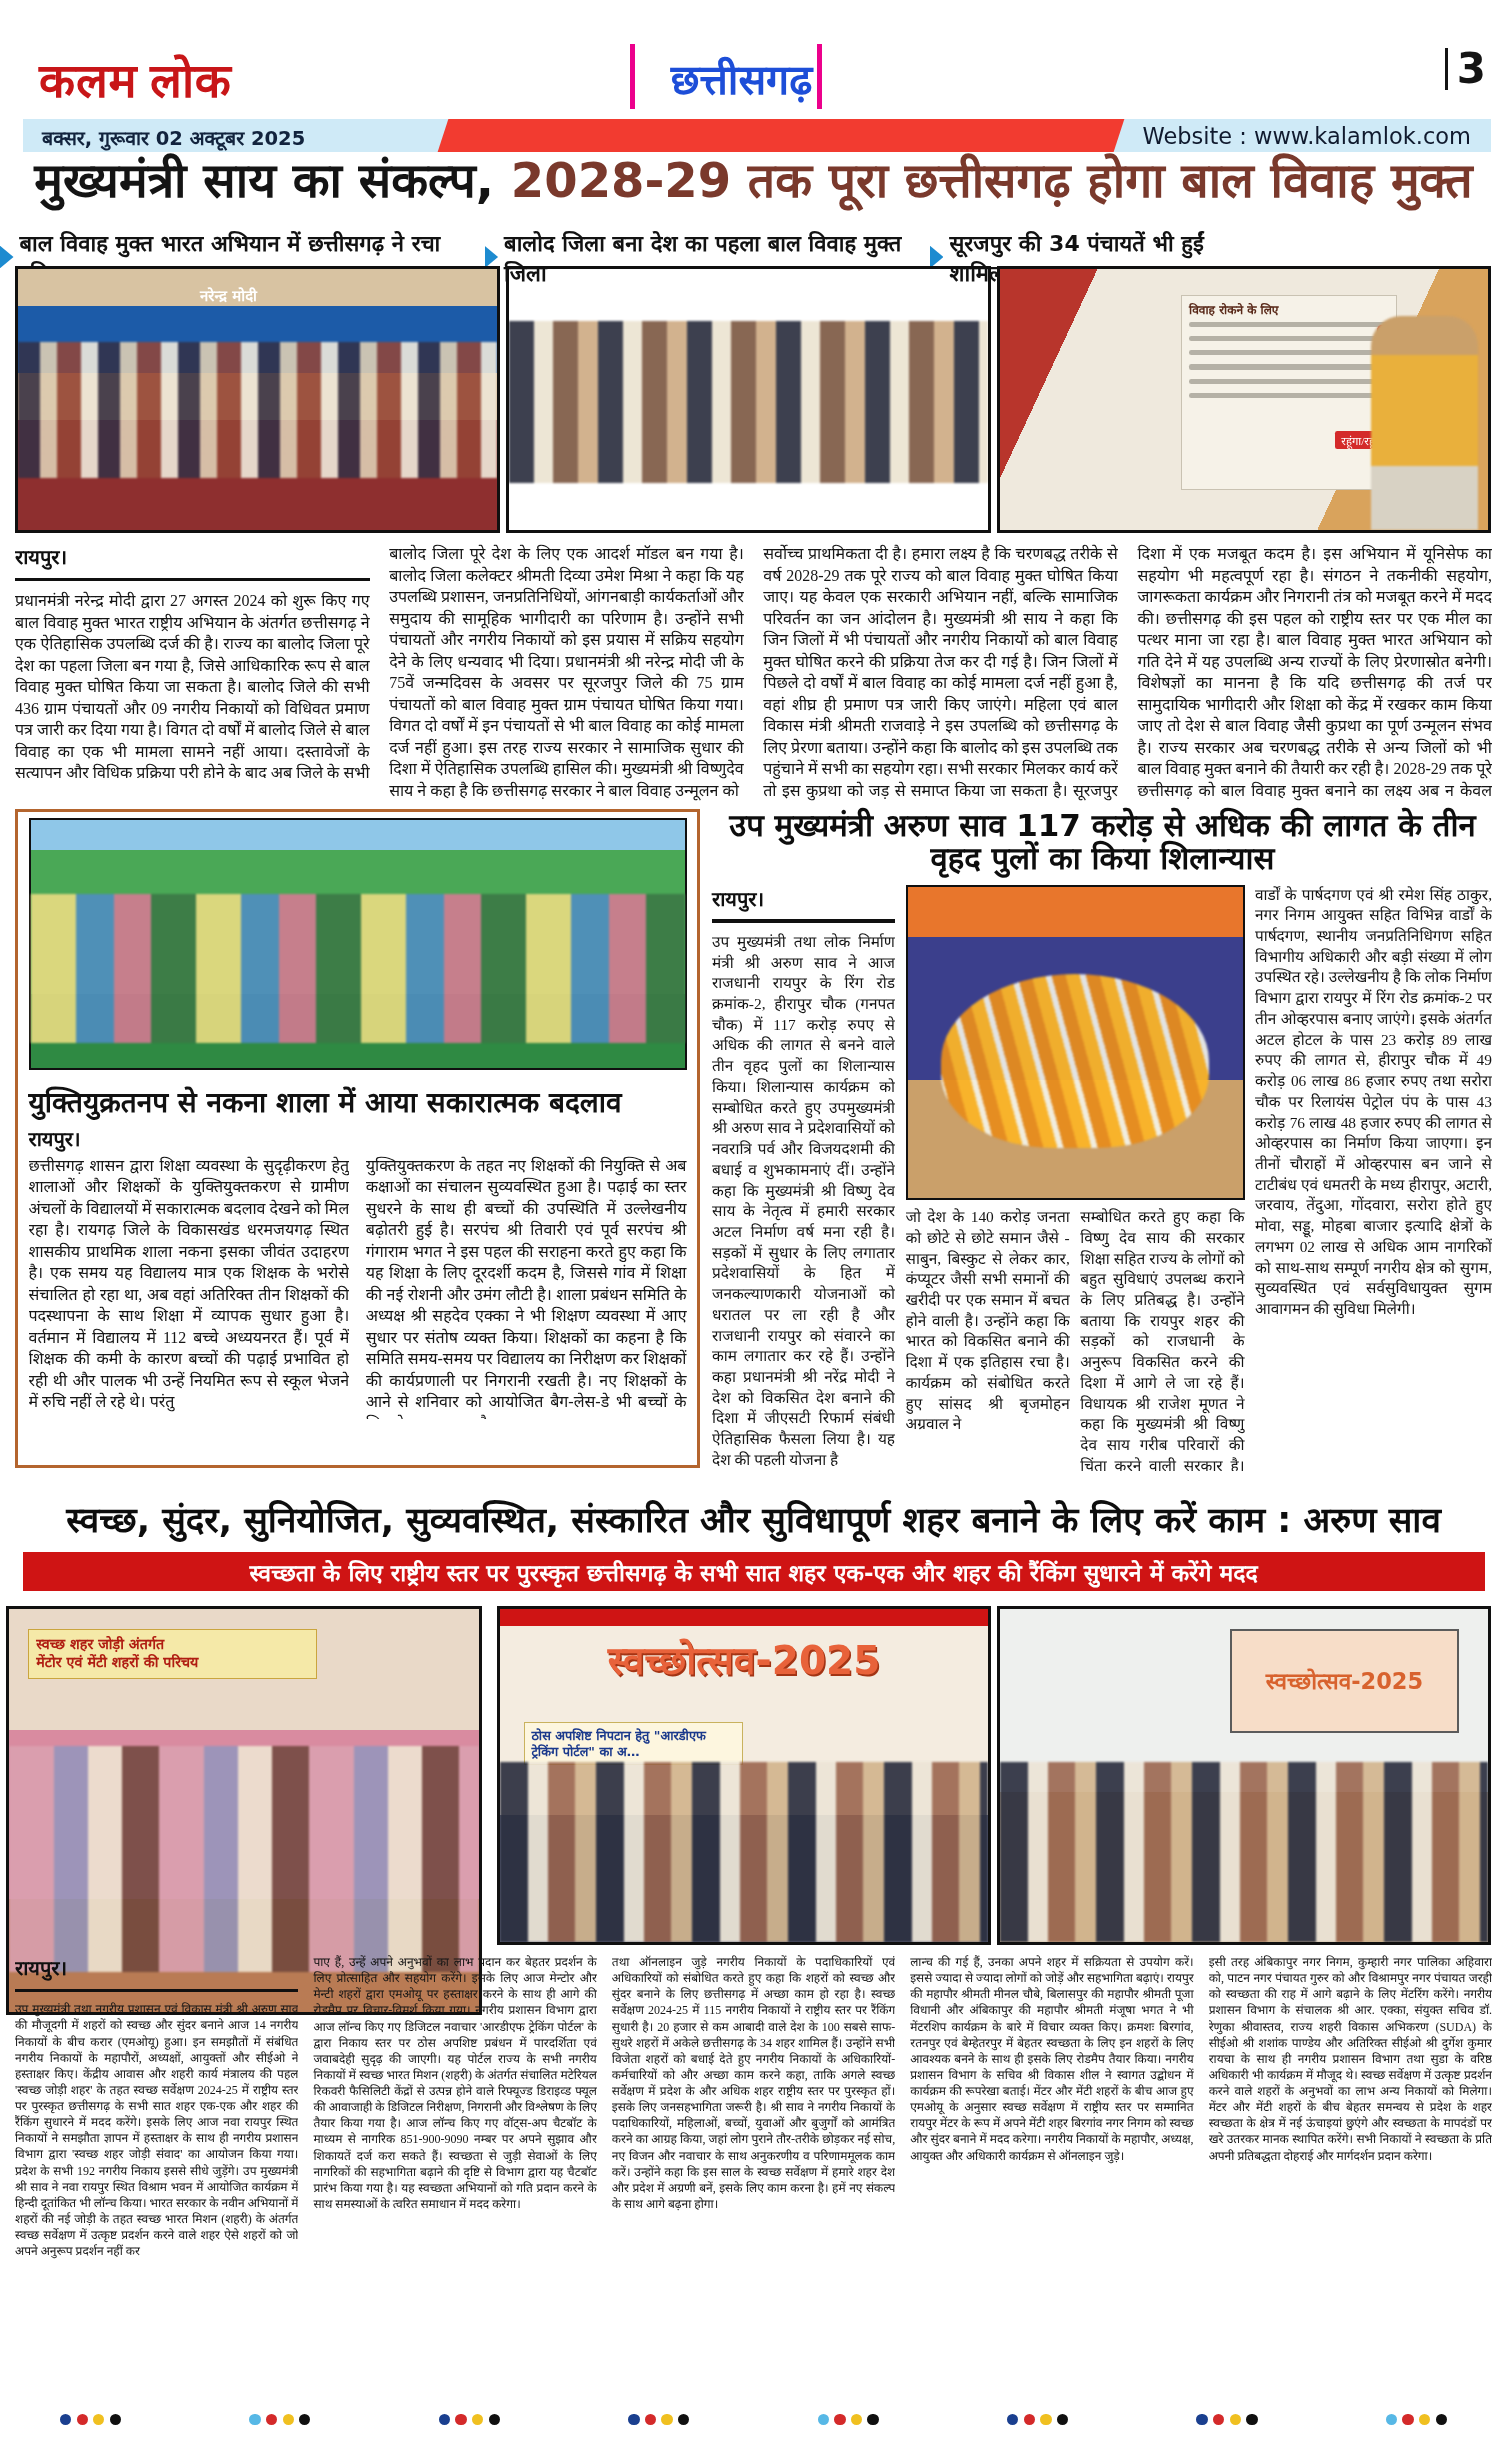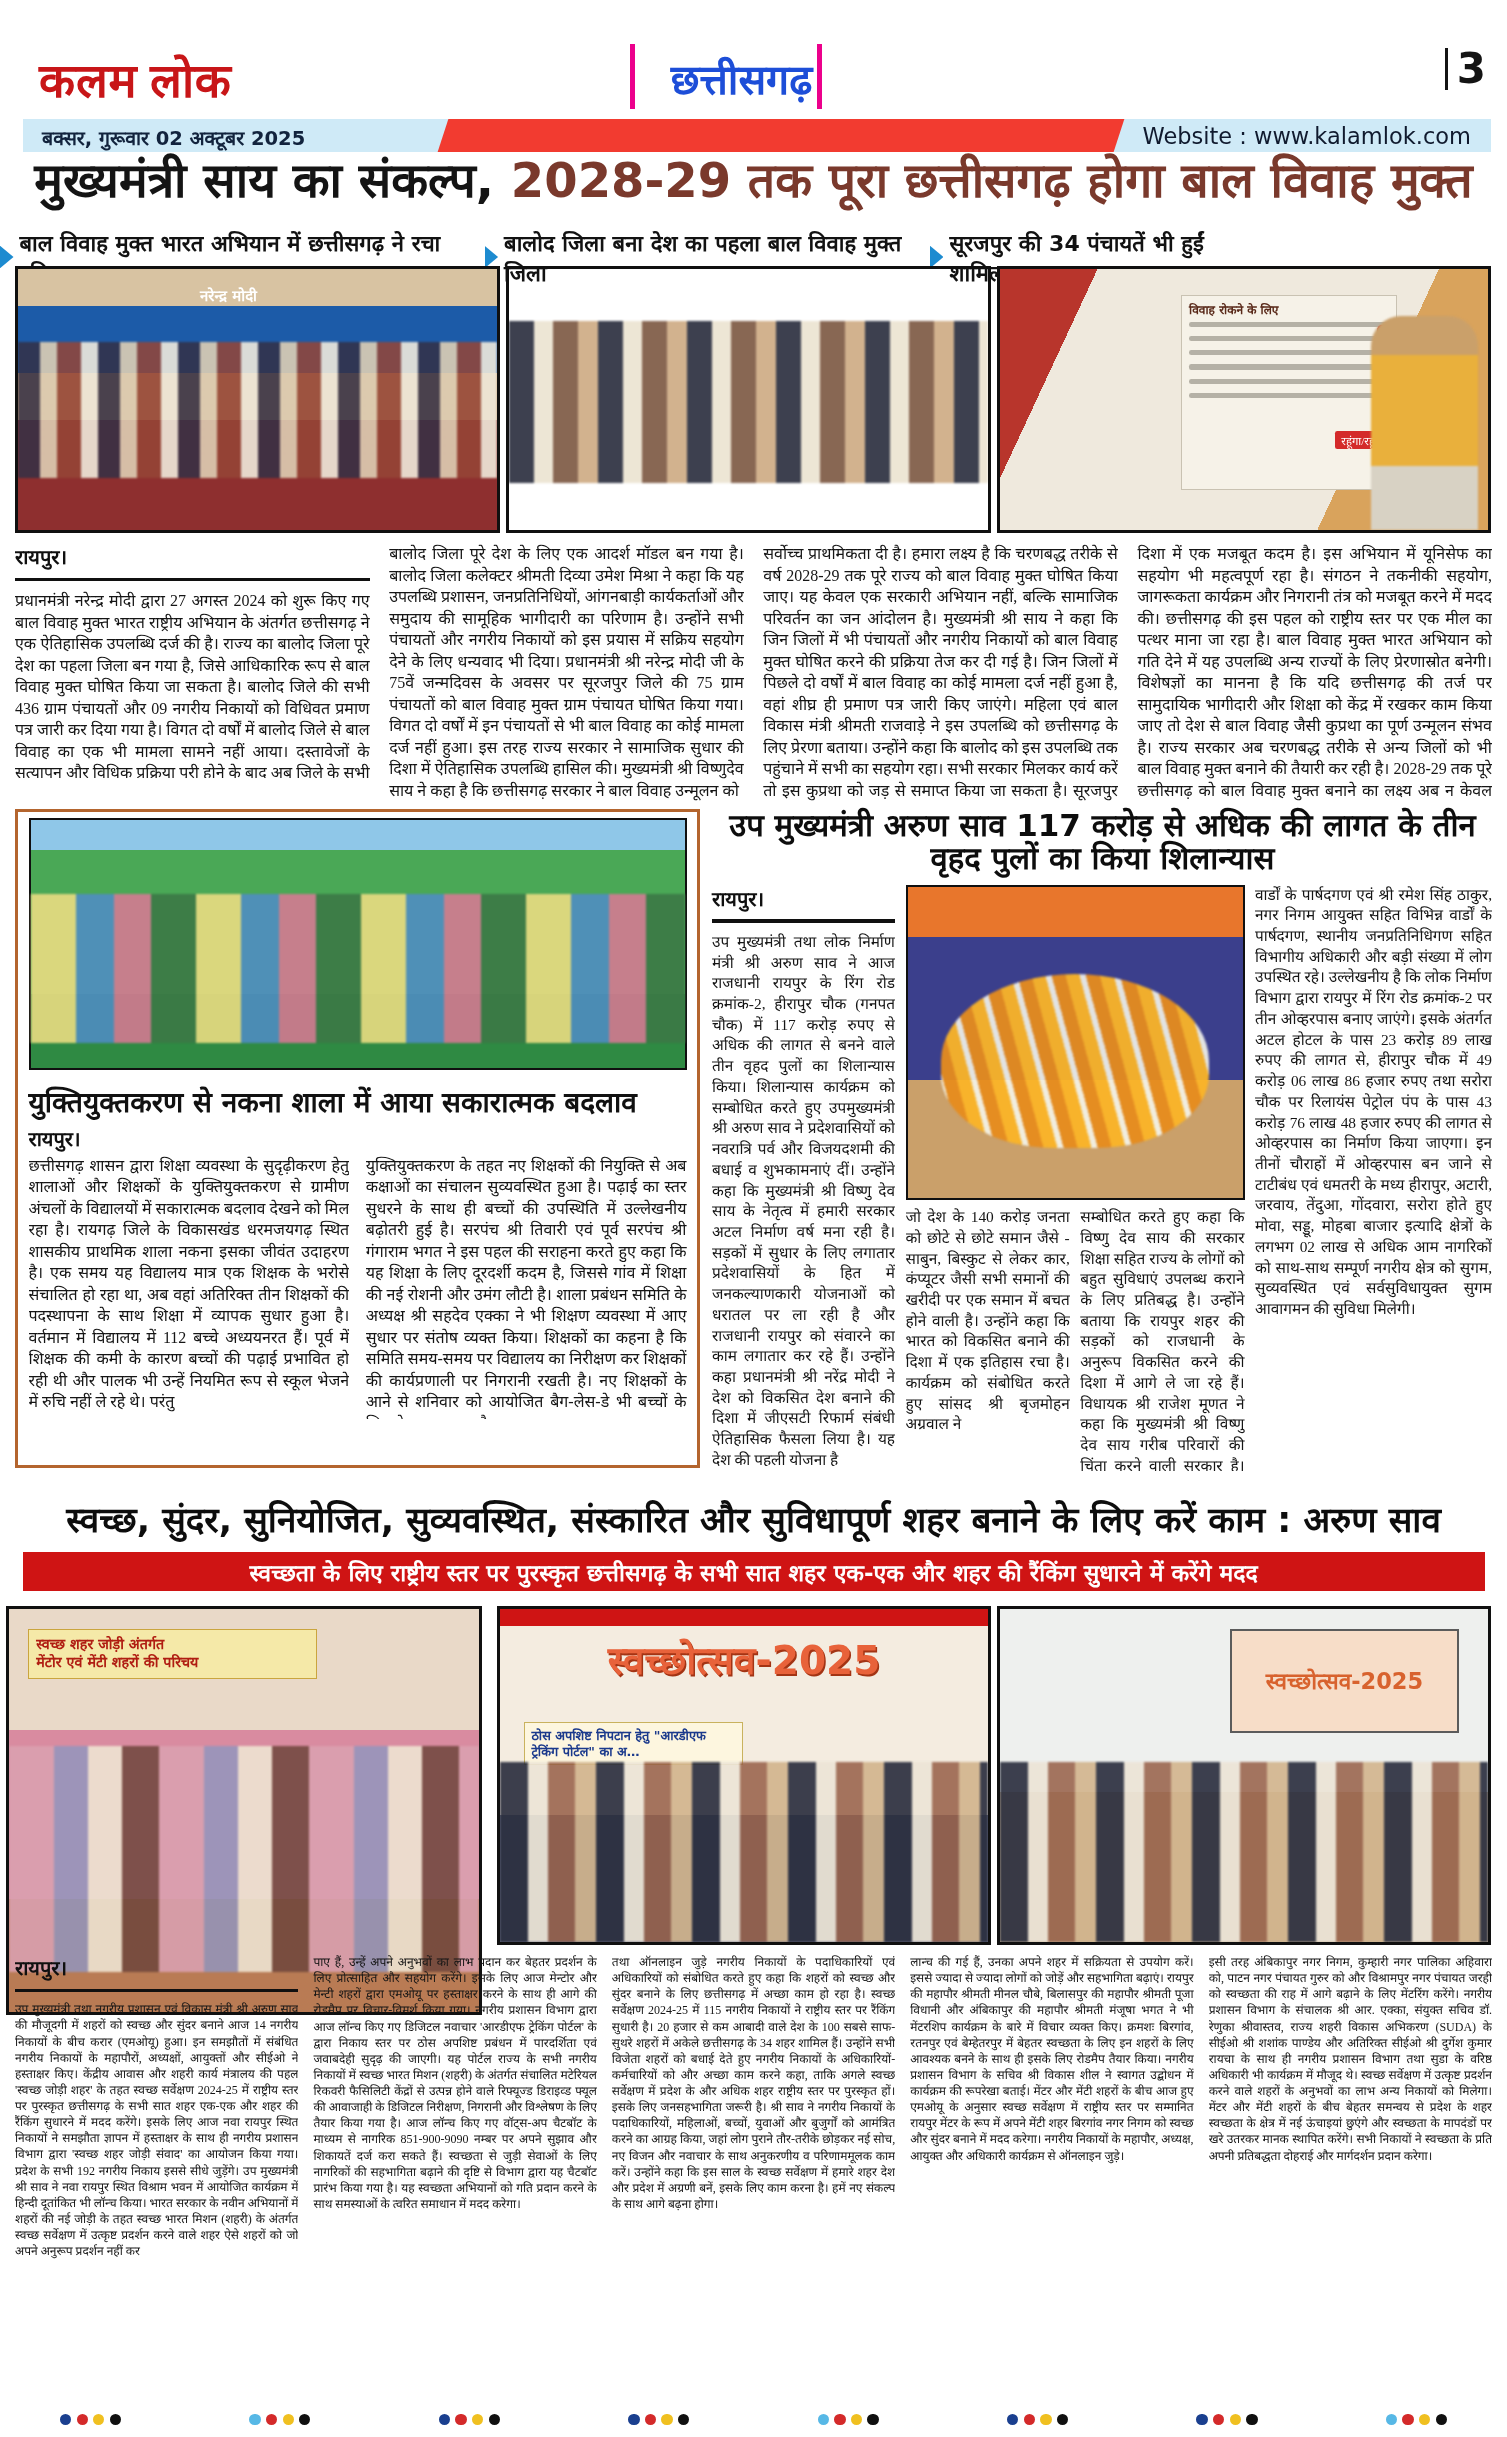--- a/index.html
+++ b/index.html
@@ -205,21 +205,21 @@
       </div>
     <div class="col">
         <div class="coltext" style="height:258px;">दिशा में एक मजबूत कदम है। इस अभियान में यूनिसेफ का सहयोग भी महत्वपूर्ण रहा है। संगठन ने तकनीकी सहयोग, जागरूकता कार्यक्रम और निगरानी तंत्र को मजबूत करने में मदद की। छत्तीसगढ़ की इस पहल को राष्ट्रीय स्तर पर एक मील का पत्थर माना जा रहा है। बाल विवाह मुक्त भारत अभियान को गति देने में यह उपलब्धि अन्य राज्यों के लिए प्रेरणास्रोत बनेगी। विशेषज्ञों का मानना है कि यदि छत्तीसगढ़ की तर्ज पर सामुदायिक भागीदारी और शिक्षा को केंद्र में रखकर काम किया जाए तो देश से बाल विवाह जैसी कुप्रथा का पूर्ण उन्मूलन संभव है। राज्य सरकार अब चरणबद्ध तरीके से अन्य जिलों को भी बाल विवाह मुक्त बनाने की तैयारी कर रही है। 2028-29 तक पूरे छत्तीसगढ़ को बाल विवाह मुक्त बनाने का लक्ष्य अब न केवल सपना, बल्कि देश को बाल विवाह मुक्त भारत के संकल्प के और निकट ले जाएगा।</div>
       </div>
   </div>
 
   <div class="school-box">
     <div class="p-school">
       <div class="mats"></div>
     </div>
-    <div class="school-head">युक्तियुक्तकरण से नकना शाला में आया सकारात्मक बदलाव</div>
+    <div class="school-head">युक्तियुक्रतनप से नकना शाला में आया सकारात्मक बदलाव</div>
     <div class="byline">रायपुर।</div>
     <div class="school-cols">
       <div class="col">
           <div class="coltext" style="height:264px;">छत्तीसगढ़ शासन द्वारा शिक्षा व्यवस्था के सुदृढ़ीकरण हेतु शालाओं और शिक्षकों के युक्तियुक्तकरण से ग्रामीण अंचलों के विद्यालयों में सकारात्मक बदलाव देखने को मिल रहा है। रायगढ़ जिले के विकासखंड धरमजयगढ़ स्थित शासकीय प्राथमिक शाला नकना इसका जीवंत उदाहरण है। एक समय यह विद्यालय मात्र एक शिक्षक के भरोसे संचालित हो रहा था, अब वहां अतिरिक्त तीन शिक्षकों की पदस्थापना के साथ शिक्षा में व्यापक सुधार हुआ है। वर्तमान में विद्यालय में 112 बच्चे अध्ययनरत हैं। पूर्व में शिक्षक की कमी के कारण बच्चों की पढ़ाई प्रभावित हो रही थी और पालक भी उन्हें नियमित रूप से स्कूल भेजने में रुचि नहीं ले रहे थे। परंतु</div>
         </div>
       <div class="col">
           <div class="coltext" style="height:264px;">युक्तियुक्तकरण के तहत नए शिक्षकों की नियुक्ति से अब कक्षाओं का संचालन सुव्यवस्थित हुआ है। पढ़ाई का स्तर सुधरने के साथ ही बच्चों की उपस्थिति में उल्लेखनीय बढ़ोतरी हुई है। सरपंच श्री तिवारी एवं पूर्व सरपंच श्री गंगाराम भगत ने इस पहल की सराहना करते हुए कहा कि यह शिक्षा के लिए दूरदर्शी कदम है, जिससे गांव में शिक्षा की नई रोशनी और उमंग लौटी है। शाला प्रबंधन समिति के अध्यक्ष श्री सहदेव एक्का ने भी शिक्षण व्यवस्था में आए सुधार पर संतोष व्यक्त किया। शिक्षकों का कहना है कि समिति समय-समय पर विद्यालय का निरीक्षण कर शिक्षकों की कार्यप्रणाली पर निगरानी रखती है। नए शिक्षकों के आने से शनिवार को आयोजित बैग-लेस-डे भी बच्चों के लिए रोचक बन गया है।</div>
         </div>
     </div>
   </div>

